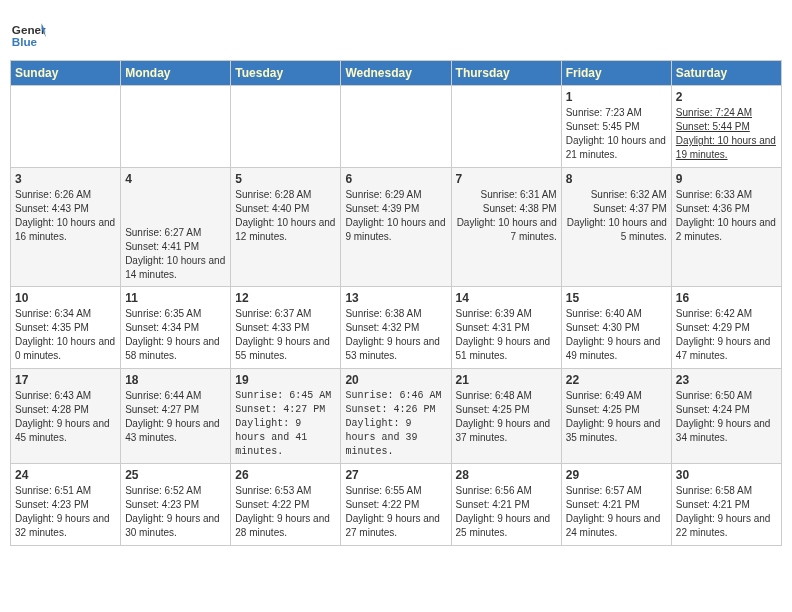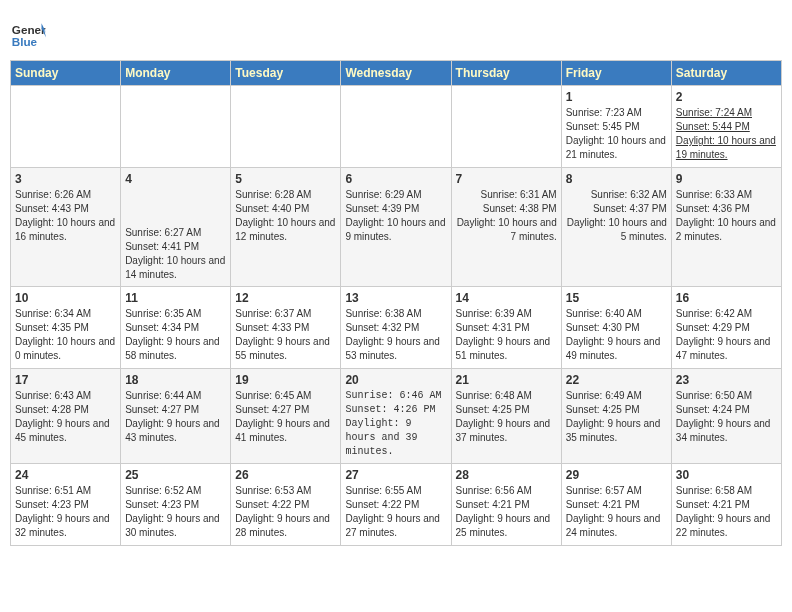--- a/index.html
+++ b/index.html
@@ -224,21 +224,21 @@
 Daylight: 9 hours and 45 minutes.</div>
         </td>
         <td class="alt-row">
           <span class="day-num">18</span>
           <div class="day-info" style="white-space: pre-line;">Sunrise: 6:44 AM
 Sunset: 4:27 PM
 Daylight: 9 hours and 43 minutes.</div>
         </td>
         <td class="alt-row">
           <span class="day-num">19</span>
-          <div class="day-info" style="white-space: pre-line;">Sunrise: 6:45 AM
+          <div class="day-info" style="white-space: pre-line; font-family: Liberation Mono, monospace;">Sunrise: 6:45 AM
 Sunset: 4:27 PM
 Daylight: 9 hours and 41 minutes.</div>
         </td>
         <td class="alt-row">
           <span class="day-num">20</span>
           <div class="day-info" style="white-space: pre-line; font-family: Liberation Mono, monospace;">Sunrise: 6:46 AM
 Sunset: 4:26 PM
 Daylight: 9 hours and 39 minutes.</div>
         </td>
         <td class="alt-row">

